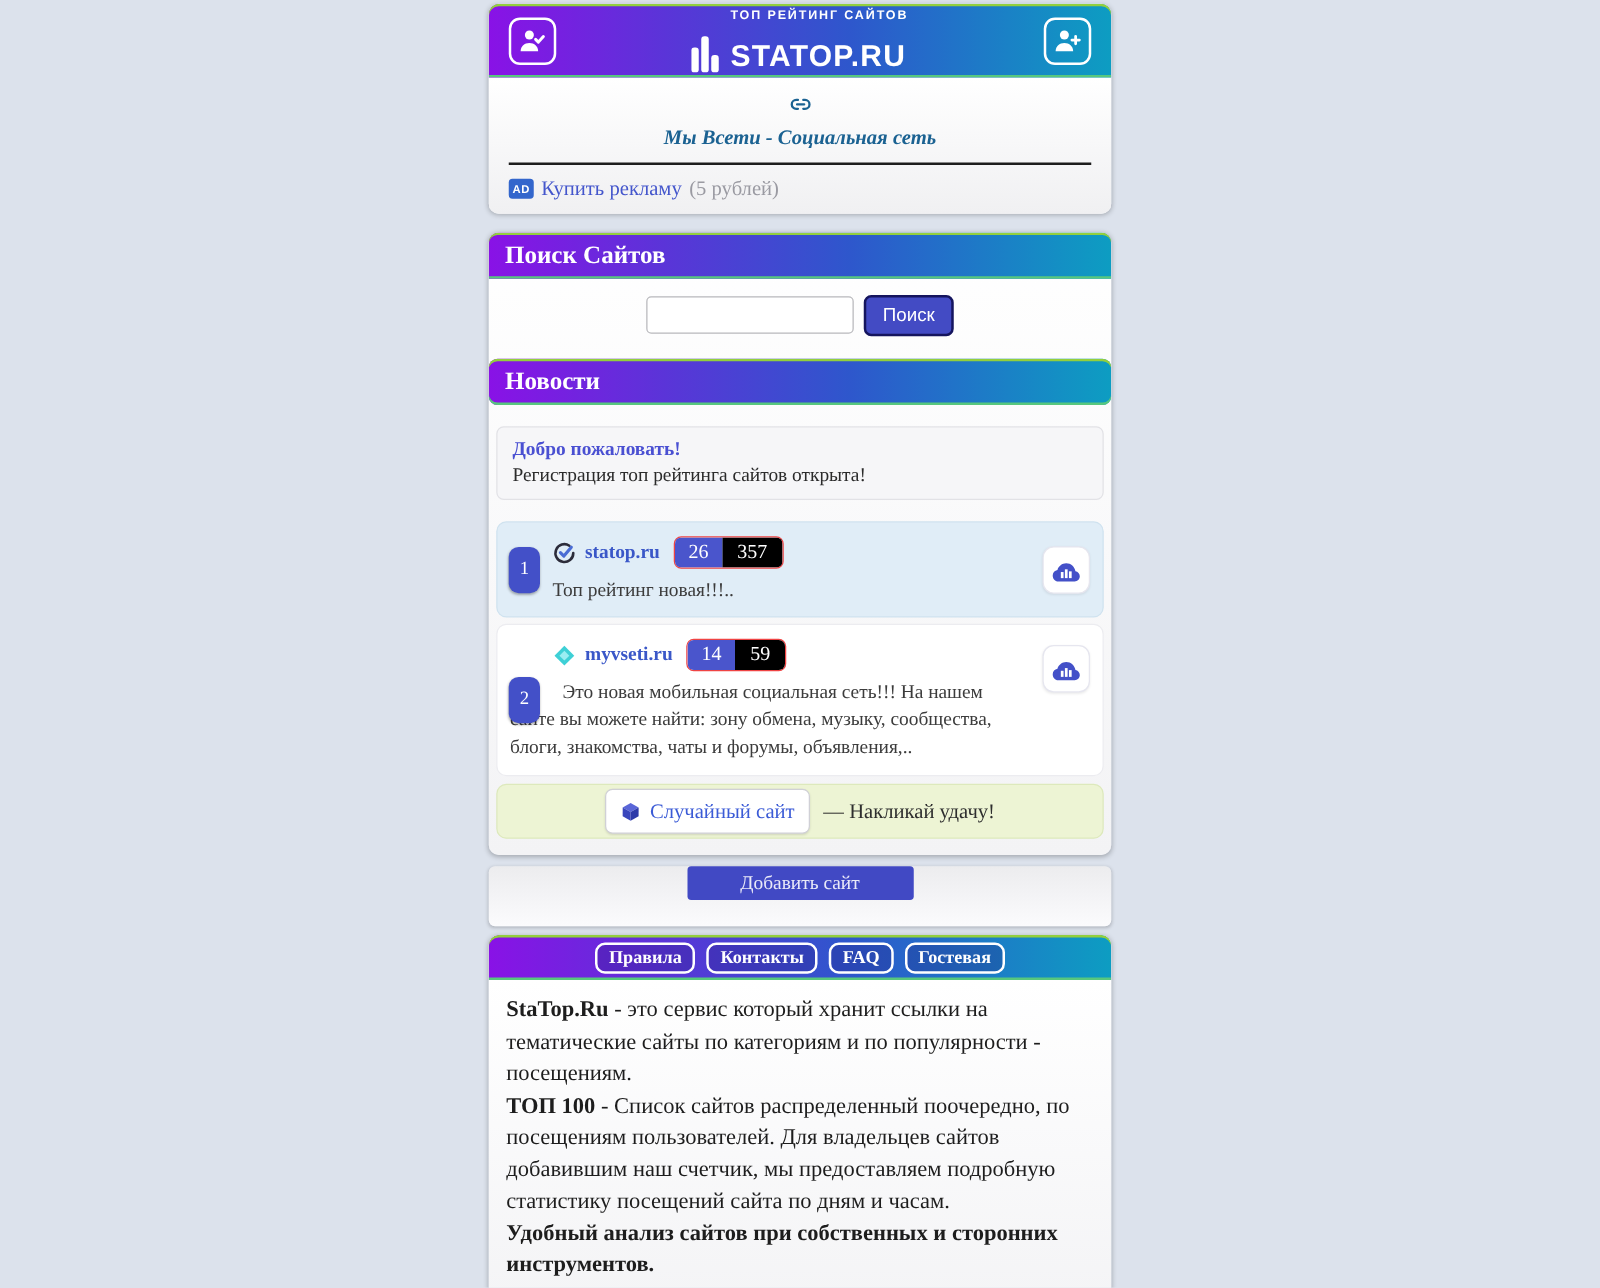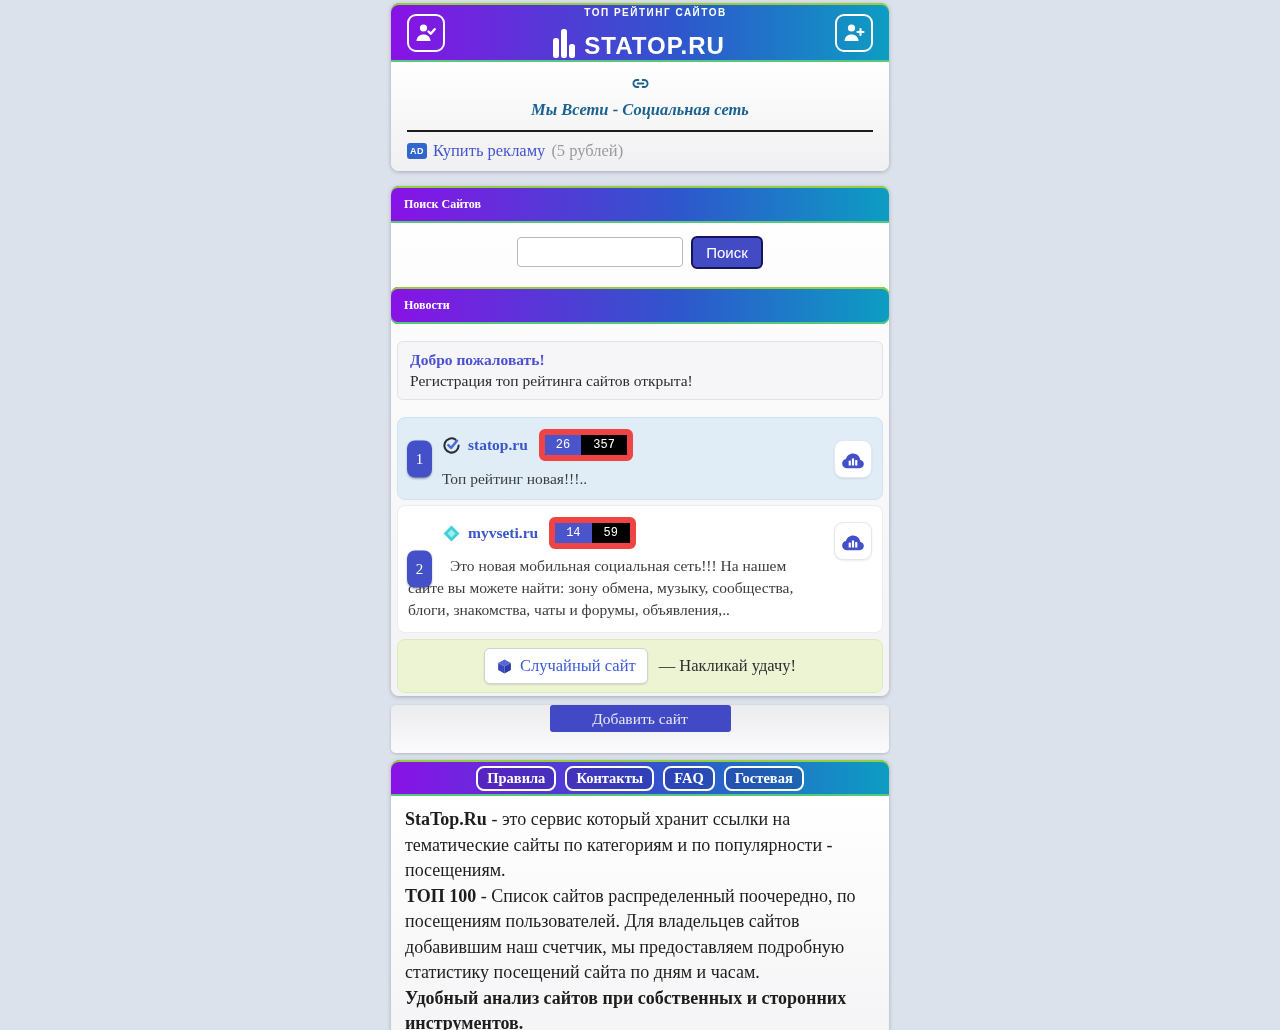--- a/index.html
+++ b/index.html
@@ -46,21 +46,21 @@
   .promo hr { border:none; border-top:2px solid #1d1d1d; margin:10px 0 9px; }
   .ad-row { display:flex; align-items:center; gap:6px; font-size:16.5px; }
   .ad-badge { background:#3366cc; color:#fff; font:bold 9px "Liberation Sans",sans-serif;
     padding:3px 3px; border-radius:3px; letter-spacing:.5px; }
   .ad-link { color:#4456cc; cursor:pointer;font-family:Liberation Serif, serif; }
   .ad-price { color:#9a9aa2; }
 
   
   .main-card { margin-top:15px; padding-bottom:1px; }
   .sec-bar { height:37px; display:flex; align-items:center; padding:0 13px;
-    font-weight:bold; font-size:12px; }
+    font-weight:bold; font-size:20px; }
   .sec-bar.first { border-radius:7px 7px 0 0; }
   .sec-bar.mid { margin-top:6px; border-radius:7px; }
   .search-area { height:58px; display:flex; align-items:center; justify-content:center; gap:8px; }
   .search-input { width:166px; height:30px; border:1px solid #b8b8bc; border-radius:4px;
     background:#fff; padding:0 6px; font-size:14px; }
   .btn-search { background:#434bc4; border:2px solid #15155e; border-radius:6px; color:#fff;
     font:15px "Liberation Sans",sans-serif; padding:6px 13px; cursor:pointer; }
 
   .news-box { margin:17px 6px; background:#f6f6f8; border:1px solid #e2e2e6; border-radius:6px;
     padding:9px 12px; font-size:15.5px; }
@@ -75,34 +75,34 @@
   .site-row { position:relative; margin:5px 6px; border-radius:8px;
     padding:11px 56px 11px 44px; font-size:15.5px; }
   .site-row.alt1 { background:#e0edf7; border:1px solid #cfe2ef; }
   .site-row.alt2 { background:#fff; border:1px solid #ececf0; }
   .rank { position:absolute; left:9px; top:50%; transform:translateY(-50%);
     width:25px; height:37px; background:#4350c8; border-radius:8px; color:#fff;
     display:flex; align-items:center; justify-content:center; font-size:15px;
     box-shadow:0 1px 2px rgba(0,0,0,.3); }
   .site-head { display:flex; align-items:center; gap:7px; }
   .site-link { color:#3a57c8; font-weight:bold; cursor:pointer; }
-  .counters { display:flex; margin-left:4px; border:6px solid #ef4444; border-radius:6px;
-    overflow:hidden; font-size:12px; line-height:1;font-family:Liberation Mono, monospace; }
+  .counters { display:flex; margin-left:4px; border:1px solid #ef4444; border-radius:6px;
+    overflow:hidden; font-size:16px; line-height:1; }
   .c-in { background:#4a55cc; color:#fff; padding:4px 11px; }
   .c-out { background:#000; color:#fff; padding:4px 12px; }
   .desc { margin-top:9px; color:#3c3c3c; }
   .site-row.alt2 .desc { margin-left:-34px; text-indent:42px; line-height:1.42; margin-top:6px; }
   .stats-btn { position:absolute; right:10px; width:38px; height:38px; background:#fff;
     border:1px solid #e6e6ef; border-radius:9px; display:flex; align-items:center;
     justify-content:center; cursor:pointer; box-shadow:0 1px 2px rgba(0,0,0,.08); }
   .site-row.alt1 .stats-btn { top:50%; transform:translateY(-50%); }
   .site-row.alt2 .stats-btn { top:16px; }
 
-  .random { margin:6px 6px 2px; background:#edf4d4; border:1px solid #dde9bc; border-radius:8px;
-    height:54px; display:flex; align-items:center; justify-content:center; gap:11px; font-size:16.5px; }
+  .random { margin:6px 6px 12px; background:#edf4d4; border:1px solid #dde9bc; border-radius:8px;
+    height:44px; display:flex; align-items:center; justify-content:center; gap:11px; font-size:16.5px; }
   .rand-btn { background:#fff; border:1px solid #d0d0d6; border-radius:6px; padding:7px 11px;
     display:flex; align-items:center; gap:7px; color:#3b5bd6; cursor:pointer;
     box-shadow:0 1px 2px rgba(0,0,0,.12); font-size:16.5px; }
   .tagline { color:#2e2e2e; }
 
   .addbar { margin-top:9px; height:48px; background:linear-gradient(180deg,#ececee,#fbfbfd);
     border-radius:5px; box-shadow:0 1px 3px rgba(0,0,0,.2);
     display:flex; align-items:flex-start; justify-content:center; }
   .add-btn { width:181px; height:27px; background:#4149c4; color:#e9e9f8; font-size:15.5px;
     font-family:"Liberation Serif",serif; display:flex; align-items:center; justify-content:center;

